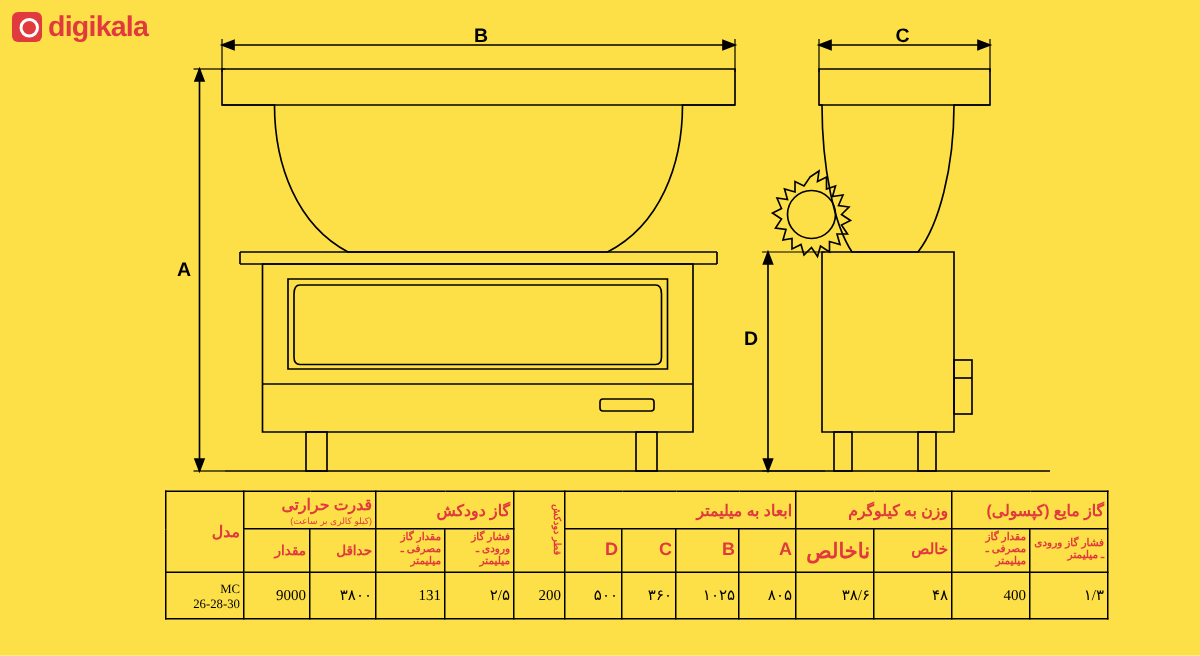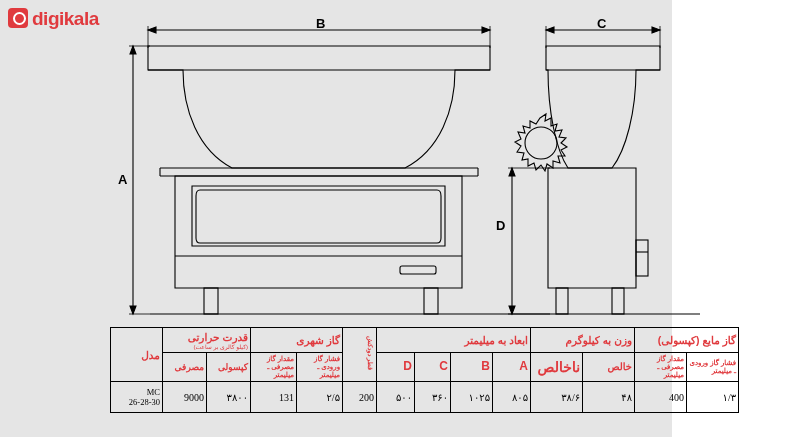--- a/index.html
+++ b/index.html
@@ -9,23 +9,23 @@
   }
   body {
     width: 800px;
     height: 437px;
     font-family: "Liberation Sans", sans-serif;
     position: relative;
     overflow: hidden;
   }
   #root {
     position: relative;
-    width: 672px;
+    width: 800px;
     height: 437px;
-    background: #e5e5e5;
+    background: #fde047;
   }
   
   .logo {
     position: absolute;
     left: 8px;
     top: 8px;
     display: flex;
     align-items: center;
     gap: 4px;
   }
@@ -218,40 +218,40 @@
       <col style="width:44px">
         <col style="width:44px">
       <col style="width:52px">
     </colgroup>
     <tbody>
       <tr>
         <td class="grp" colspan="2">گاز مایع (کپسولی)</td>
         <td class="grp" colspan="2">وزن به کیلوگرم</td>
         <td class="grp" colspan="4">ابعاد به میلیمتر</td>
         <td class="grp" rowspan="2"><span class="vert">قطر دودکش</span></td>
-        <td class="grp" colspan="2">گاز شهری</td>
+        <td class="grp" colspan="2">گاز دودکش</td>
         <td class="grp" colspan="2">
           <span>قدرت حرارتی</span>
           <span class="sub-small">(کیلو کالری بر ساعت)</span>
         </td>
         <td class="grp" rowspan="2">مدل</td>
       </tr>
       <tr>
         <td class="sub">فشار گاز ورودی ـ میلیمتر</td>
         <td class="sub">مقدار گاز مصرفی ـ میلیمتر</td>
         <td class="sub" style="font-size:10px">خالص</td>
         <td class="sub" style="font-size:14px">ناخالص</td>
         <td class="sub" style="font-size:12px">A</td>
         <td class="sub" style="font-size:12px">B</td>
         <td class="sub" style="font-size:12px">C</td>
         <td class="sub" style="font-size:12px">D</td>
         <td class="sub">فشار گاز ورودی ـ میلیمتر</td>
         <td class="sub">مقدار گاز مصرفی ـ میلیمتر</td>
-        <td class="sub" style="font-size:9px">کپسولی</td>
-        <td class="sub" style="font-size:9px">مصرفی</td>
+        <td class="sub" style="font-size:9px">حداقل</td>
+        <td class="sub" style="font-size:9px">مقدار</td>
       </tr>
       <tr>
         <td class="val">۱/۳</td>
         <td class="val">400</td>
         <td class="val">۴۸</td>
         <td class="val">۳۸/۶</td>
         <td class="val">۸۰۵</td>
         <td class="val">۱۰۲۵</td>
         <td class="val">۳۶۰</td>
         <td class="val">۵۰۰</td>

